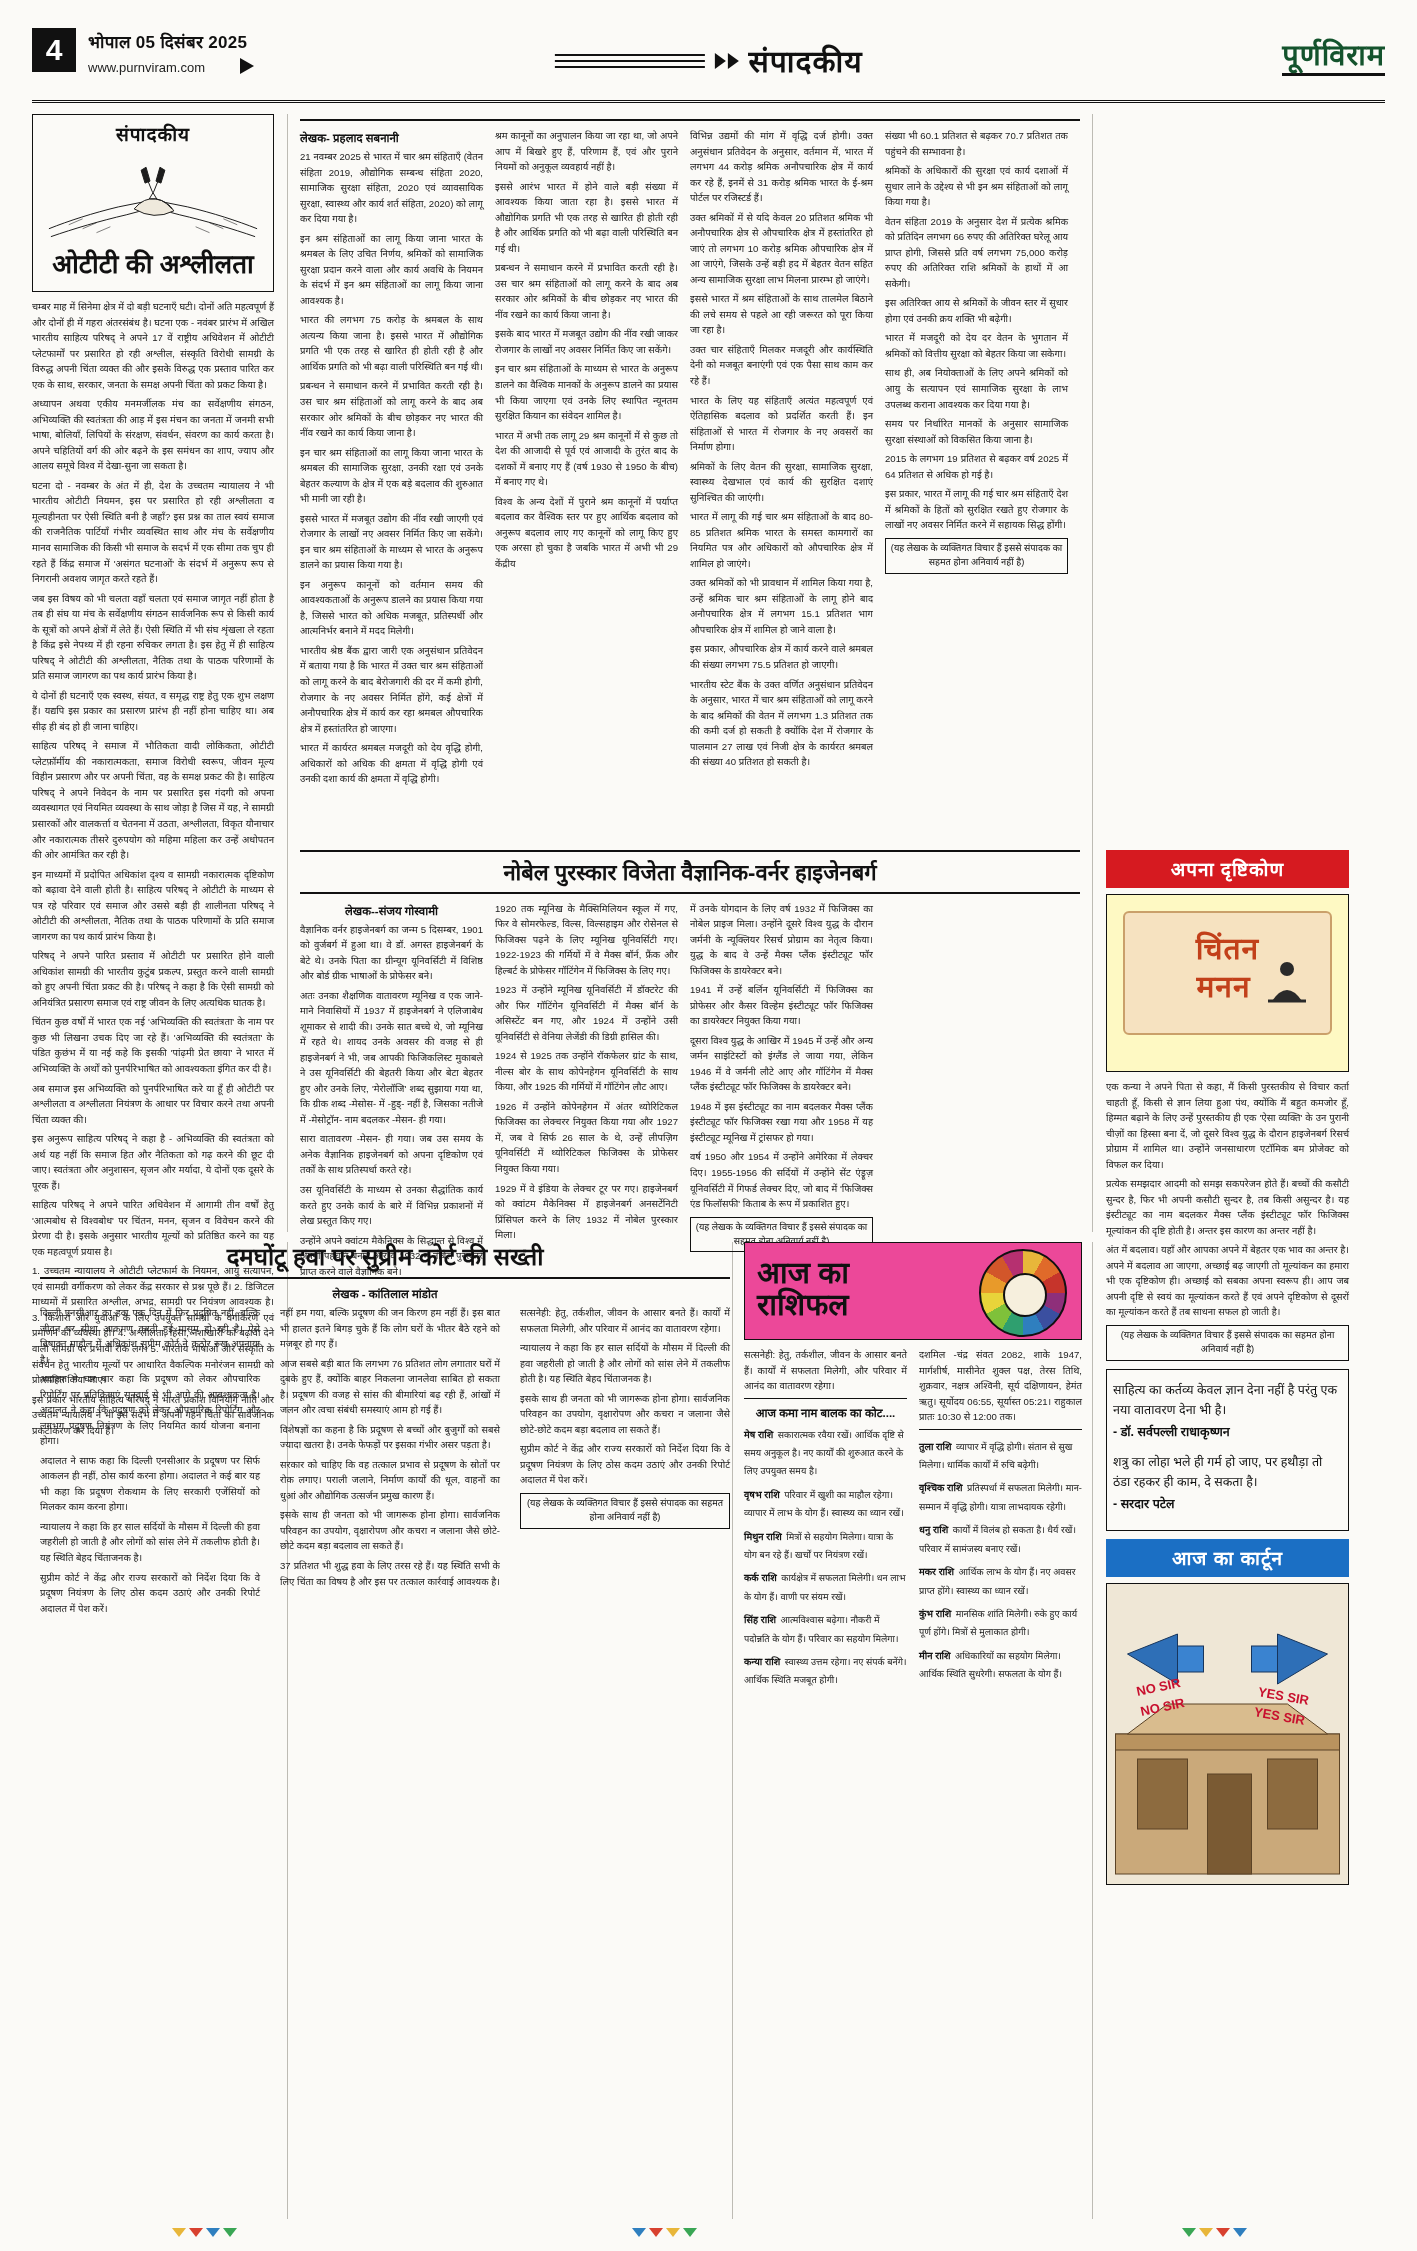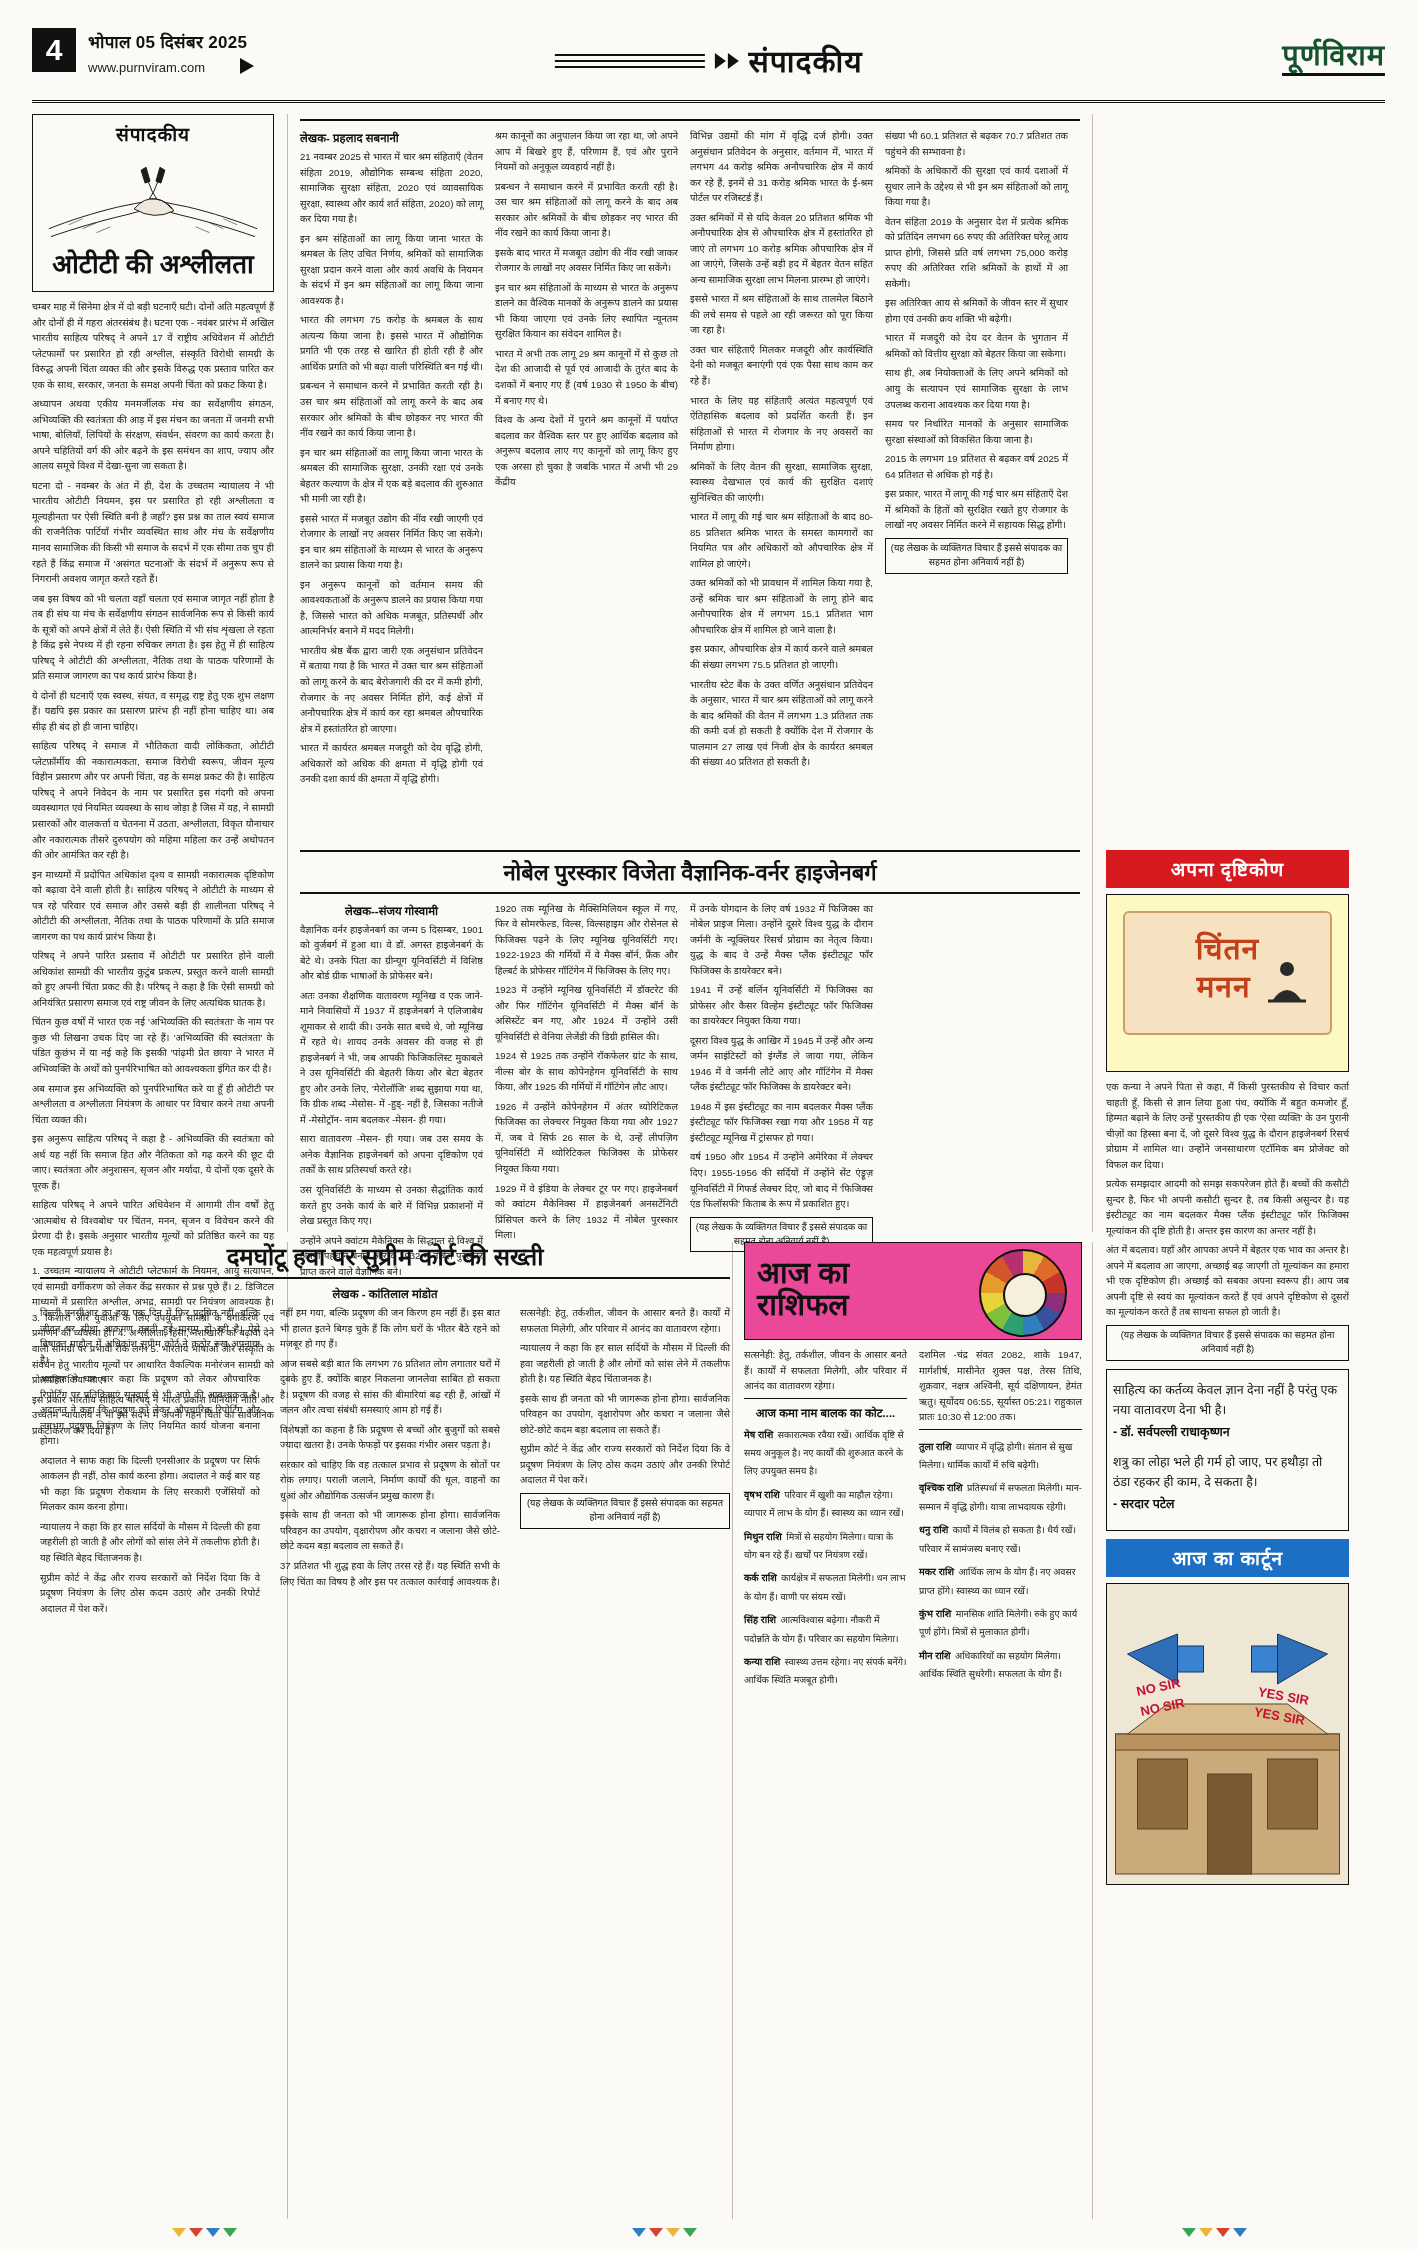--- a/index.html
+++ b/index.html
@@ -206,20 +206,21 @@
           <p class="body">भारत की लगभग 75 करोड़ के श्रमबल के साथ अत्यन्य किया जाना है। इससे भारत में औद्योगिक प्रगति भी एक तरह से खारित ही होती रही है और आर्थिक प्रगति को भी बढ़ा वाली परिस्थिति बन गई थी।</p>
           <p class="body">प्रबन्धन ने समाधान करने में प्रभावित करती रही है। उस चार श्रम संहिताओं को लागू करने के बाद अब सरकार ओर श्रमिकों के बीच छोड़कर नए भारत की नींव रखने का कार्य किया जाना है।</p>
           <p class="body">इन चार श्रम संहिताओं का लागू किया जाना भारत के श्रमबल की सामाजिक सुरक्षा, उनकी रक्षा एवं उनके बेहतर कल्याण के क्षेत्र में एक बड़े बदलाव की शुरुआत भी मानी जा रही है।</p>
           <p class="body">इससे भारत में मजबूत उद्योग की नींव रखी जाएगी एवं रोजगार के लाखों नए अवसर निर्मित किए जा सकेंगे। इन चार श्रम संहिताओं के माध्यम से भारत के अनुरूप डालने का प्रयास किया गया है।</p>
           <p class="body">इन अनुरूप कानूनों को वर्तमान समय की आवश्यकताओं के अनुरूप डालने का प्रयास किया गया है, जिससे भारत को अधिक मजबूत, प्रतिस्पर्धी और आत्मनिर्भर बनाने में मदद मिलेगी।</p>
           <p class="body">भारतीय श्रेष्ठ बैंक द्वारा जारी एक अनुसंधान प्रतिवेदन में बताया गया है कि भारत में उक्त चार श्रम संहिताओं को लागू करने के बाद बेरोजगारी की दर में कमी होगी, रोजगार के नए अवसर निर्मित होंगे, कई क्षेत्रों में अनौपचारिक क्षेत्र में कार्य कर रहा श्रमबल औपचारिक क्षेत्र में हस्तांतरित हो जाएगा।</p>
           <p class="body">भारत में कार्यरत श्रमबल मजदूरी को देय वृद्धि होगी, अधिकारों को अधिक की क्षमता में वृद्धि होगी एवं उनकी दशा कार्य की क्षमता में वृद्धि होगी।</p>
         </div>
         <div style="width:183px;">
           <p class="body">श्रम कानूनों का अनुपालन किया जा रहा था, जो अपने आप में बिखरे हुए हैं, परिणाम हैं, एवं और पुराने नियमों को अनुकूल व्यवहार्य नहीं है।</p>
+          <p class="body">इससे आरंभ भारत में होने वाले बड़ी संख्या में आवश्यक किया जाता रहा है। इससे भारत में औद्योगिक प्रगति भी एक तरह से खारित ही होती रही है और आर्थिक प्रगति को भी बढ़ा वाली परिस्थिति बन गई थी।</p>
           <p class="body">प्रबन्धन ने समाधान करने में प्रभावित करती रही है। उस चार श्रम संहिताओं को लागू करने के बाद अब सरकार ओर श्रमिकों के बीच छोड़कर नए भारत की नींव रखने का कार्य किया जाना है।</p>
           <p class="body">इसके बाद भारत में मजबूत उद्योग की नींव रखी जाकर रोजगार के लाखों नए अवसर निर्मित किए जा सकेंगे।</p>
           <p class="body">इन चार श्रम संहिताओं के माध्यम से भारत के अनुरूप डालने का वैश्विक मानकों के अनुरूप डालने का प्रयास भी किया जाएगा एवं उनके लिए स्थापित न्यूनतम सुरक्षित कियान का संवेदन शामिल है।</p>
           <p class="body">भारत में अभी तक लागू 29 श्रम कानूनों में से कुछ तो देश की आजादी से पूर्व एवं आजादी के तुरंत बाद के दशकों में बनाए गए हैं (वर्ष 1930 से 1950 के बीच) में बनाए गए थे।</p>
           <p class="body">विश्व के अन्य देशों में पुराने श्रम कानूनों में पर्याप्त बदलाव कर वैश्विक स्तर पर हुए आर्थिक बदलाव को अनुरूप बदलाव लाए गए कानूनों को लागू किए हुए एक अरसा हो चुका है जबकि भारत में अभी भी 29 केंद्रीय</p>
         </div>
         <div style="width:183px;">
           <p class="body">विभिन्न उद्यमों की मांग में वृद्धि दर्ज होगी। उक्त अनुसंधान प्रतिवेदन के अनुसार, वर्तमान में, भारत में लगभग 44 करोड़ श्रमिक अनौपचारिक क्षेत्र में कार्य कर रहे हैं, इनमें से 31 करोड़ श्रमिक भारत के ई-श्रम पोर्टल पर रजिस्टर्ड हैं।</p>
           <p class="body">उक्त श्रमिकों में से यदि केवल 20 प्रतिशत श्रमिक भी अनौपचारिक क्षेत्र से औपचारिक क्षेत्र में हस्तांतरित हो जाएं तो लगभग 10 करोड़ श्रमिक औपचारिक क्षेत्र में आ जाएंगे, जिसके उन्हें बड़ी हद में बेहतर वेतन सहित अन्य सामाजिक सुरक्षा लाभ मिलना प्रारम्भ हो जाएंगे।</p>
           <p class="body">इससे भारत में श्रम संहिताओं के साथ तालमेल बिठाने की लचे समय से पहले आ रही जरूरत को पूरा किया जा रहा है।</p>

